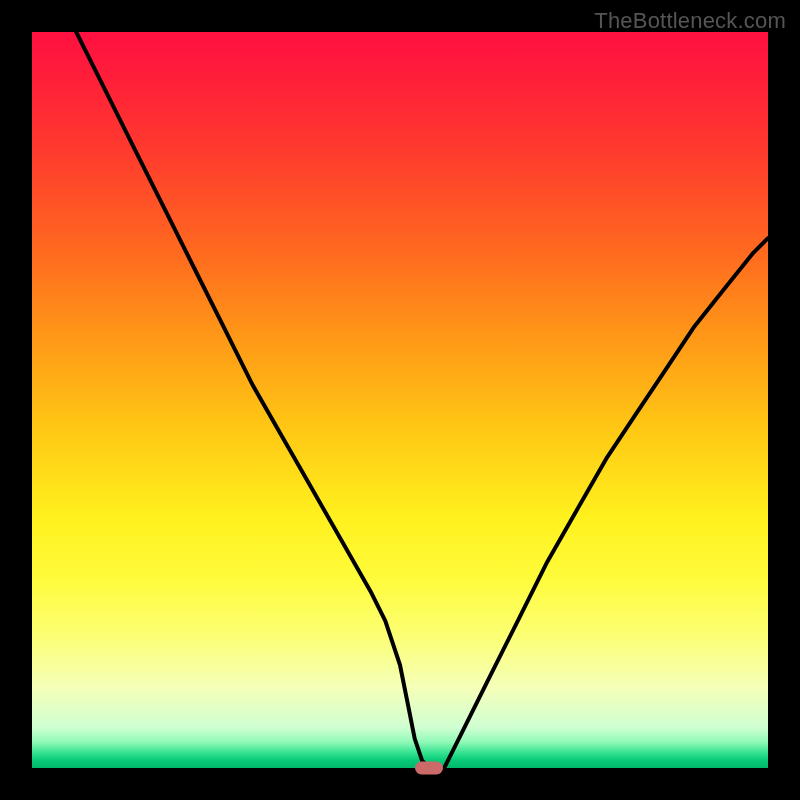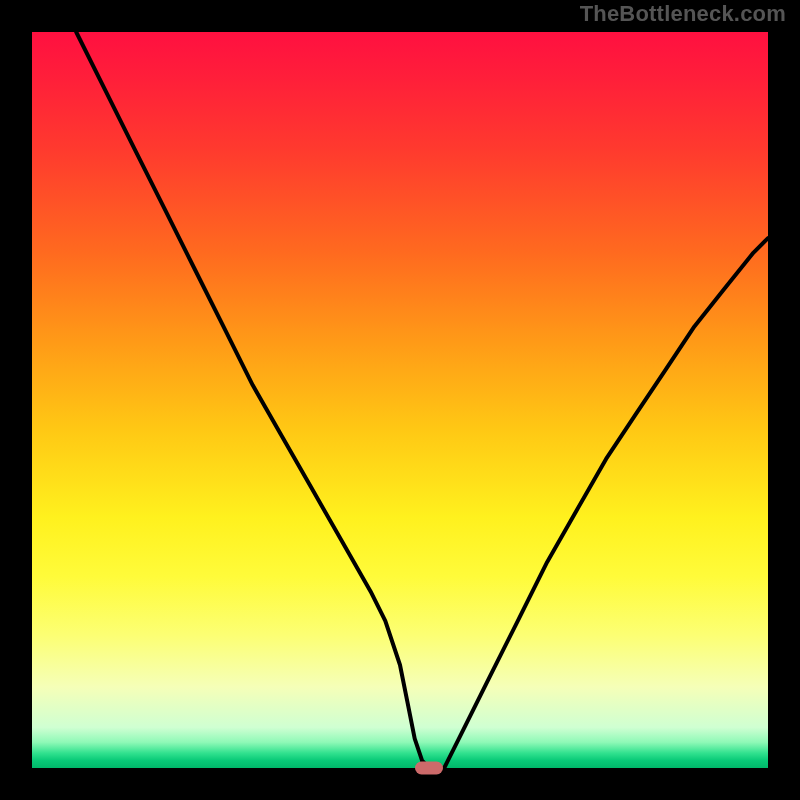--- a/index.html
+++ b/index.html
@@ -12,25 +12,25 @@
     overflow: hidden;
   }
   .frame {
     position: relative;
     width: 800px;
     height: 800px;
     background: #000;
   }
   .watermark {
     position: absolute;
-    top: 1px;
+    top: 8px;
     right: 14px;
     color: #555;
     font-size: 22px;
-    font-weight: 700;
+    font-weight: 400;
     letter-spacing: 0.2px;
     z-index: 10;
   }
   .plot {
     position: absolute;
     left: 32px;
     top: 32px;
     width: 736px;
     height: 736px;
   }

